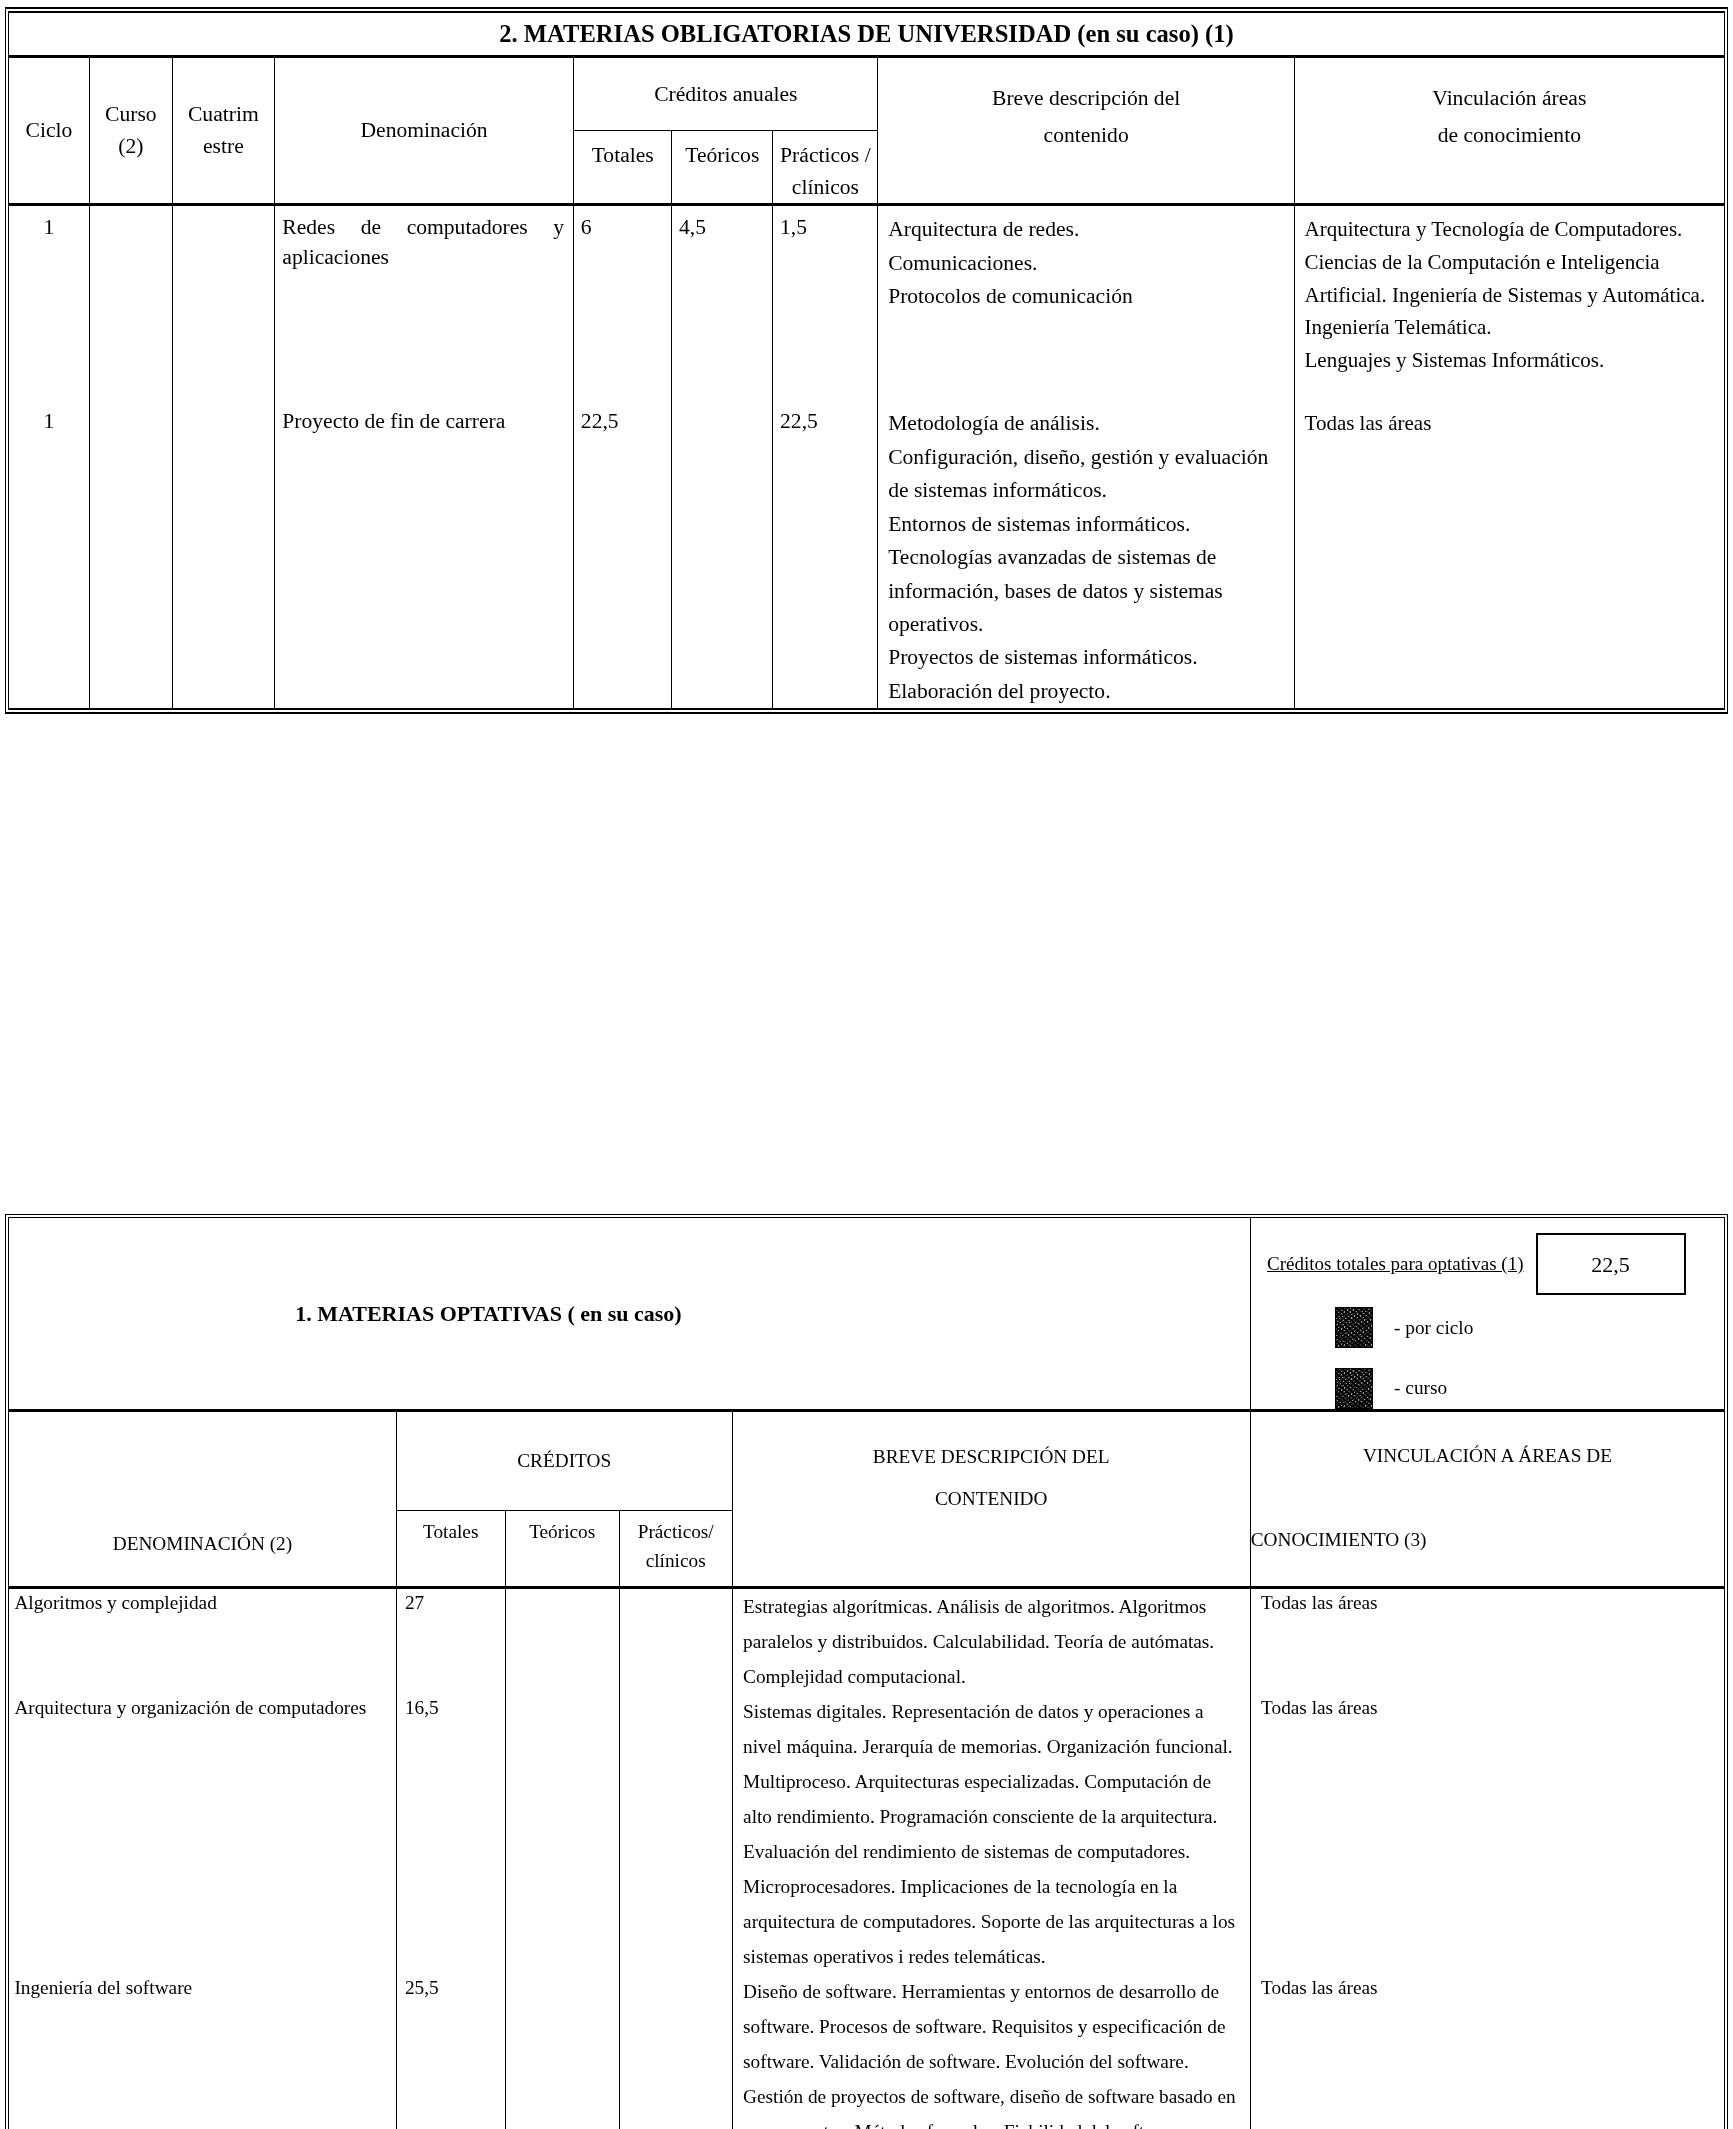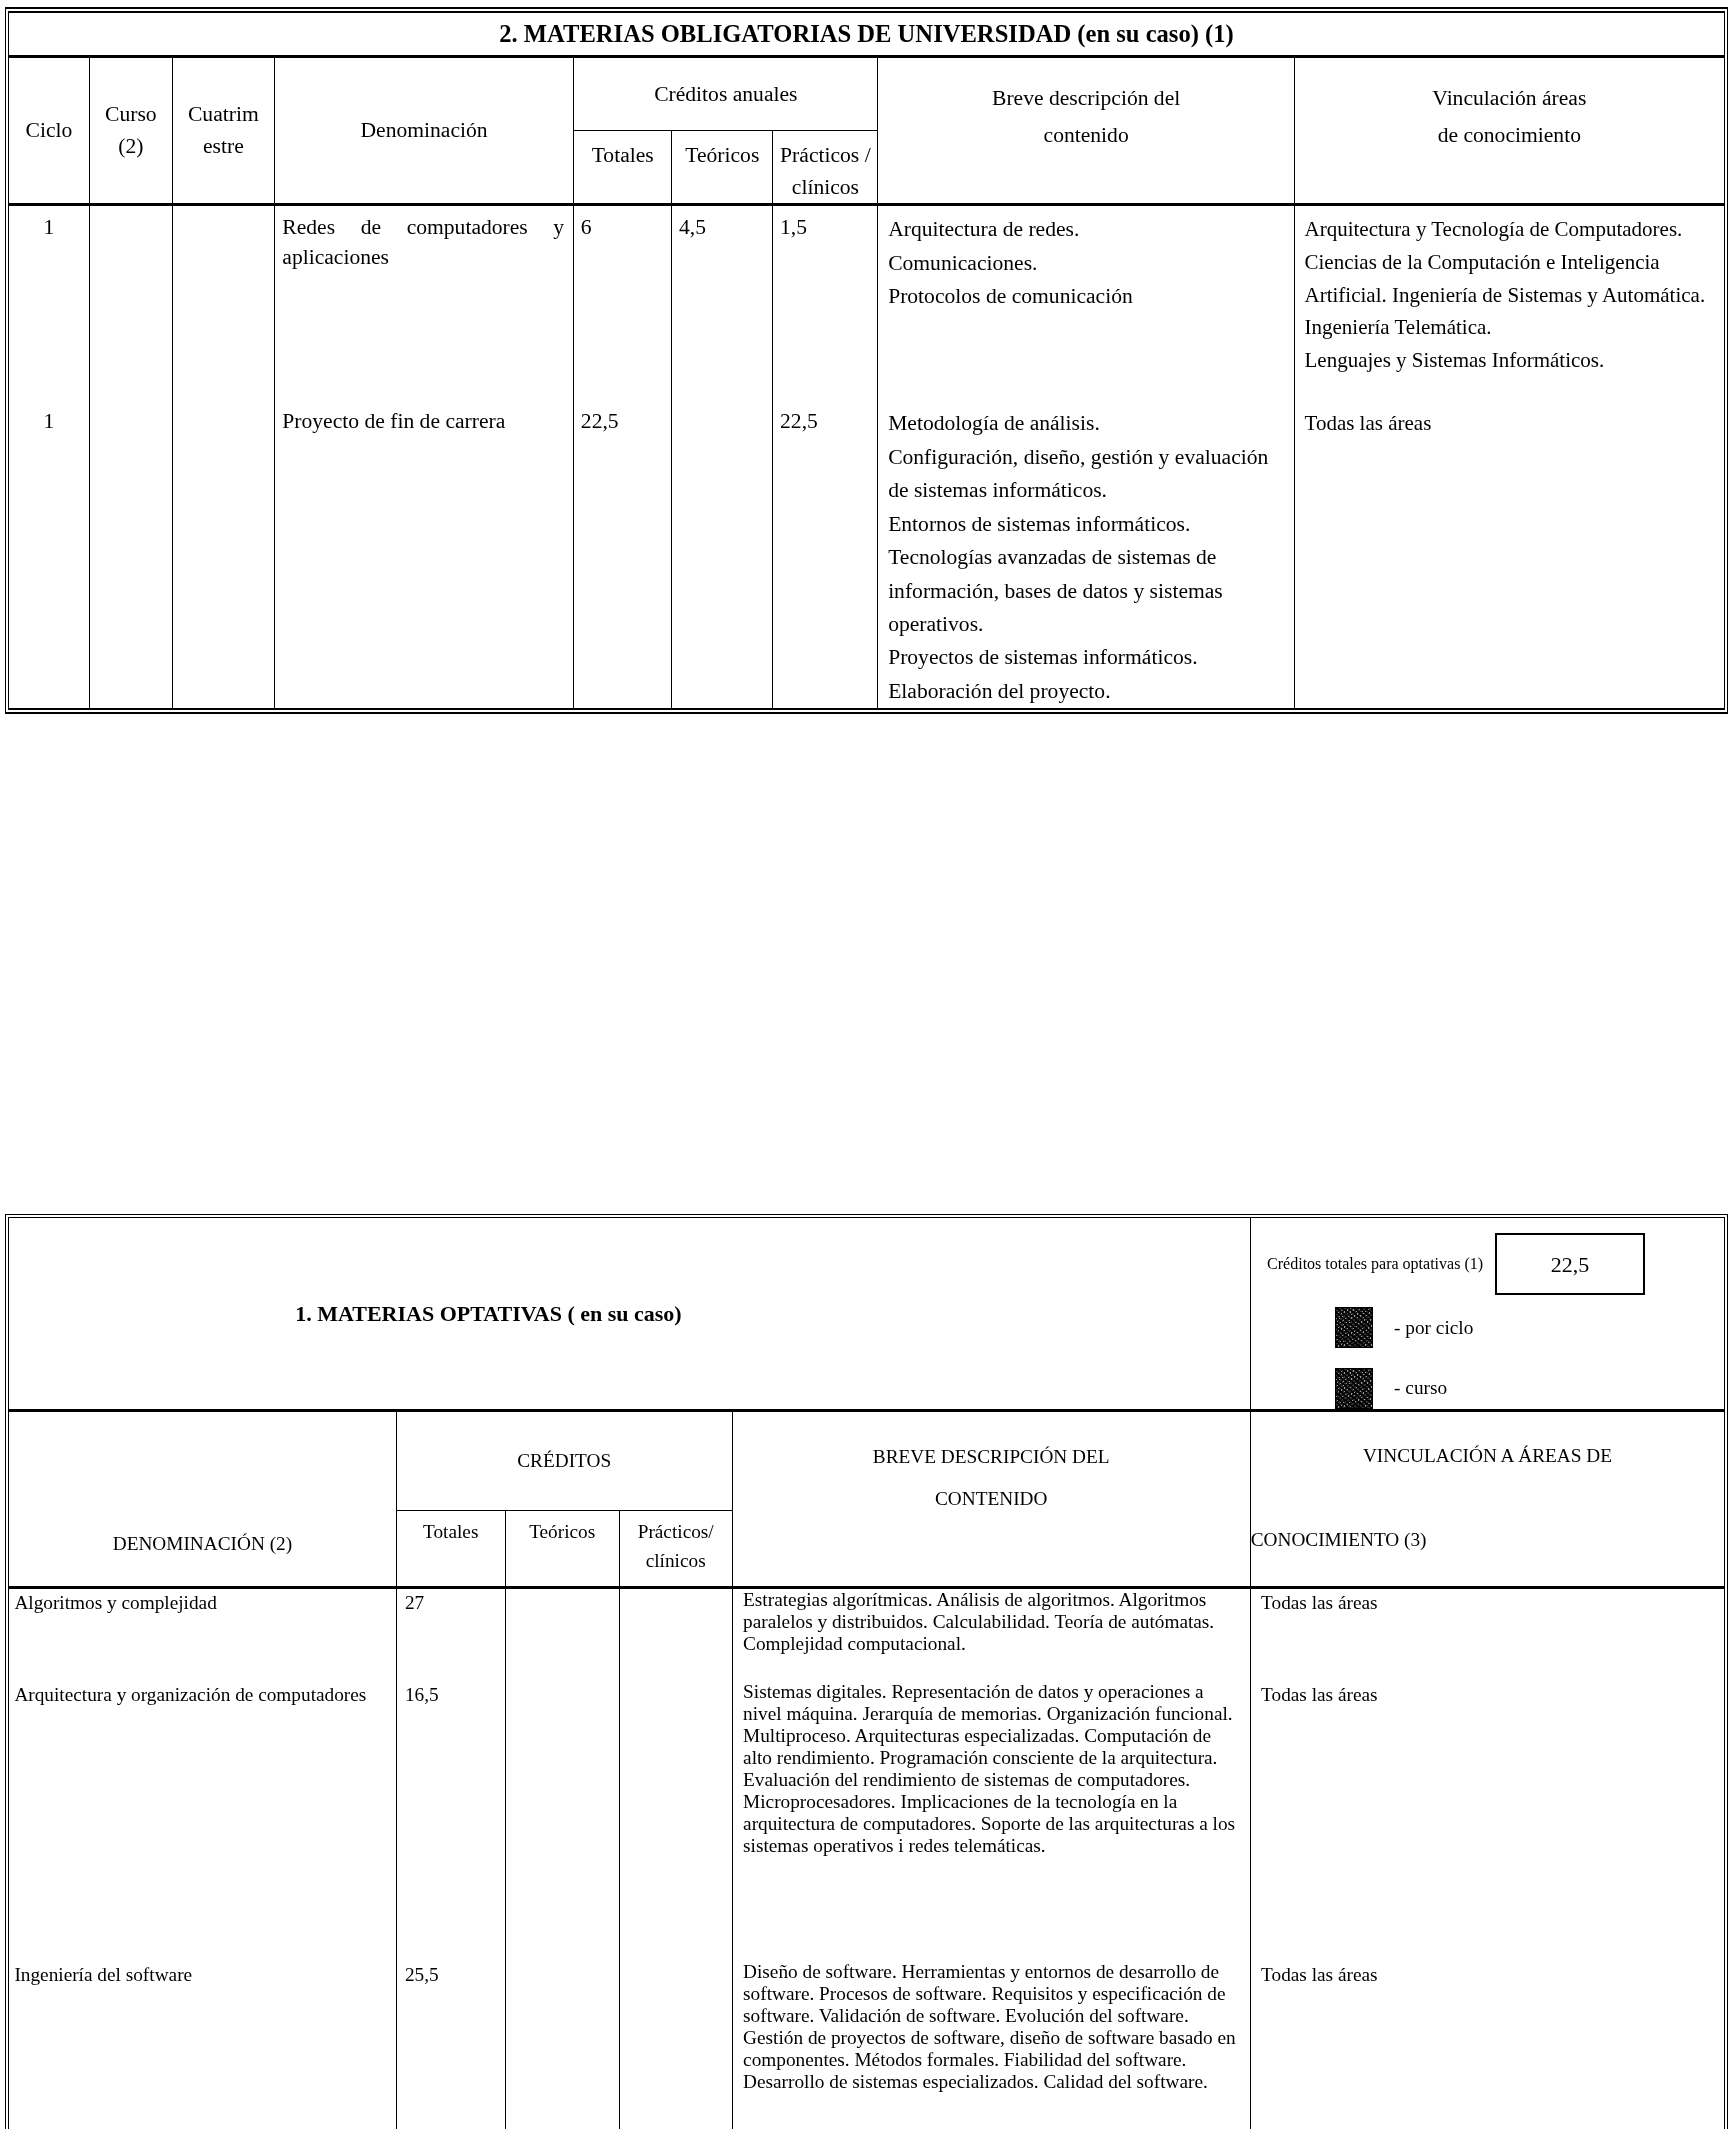--- a/index.html
+++ b/index.html
@@ -41,21 +41,21 @@
   .t1 td.cdesc{padding-left:9.7px;padding-right:10.4px;line-height:1.55;}
   .t1 td.cvinc{padding-left:9.7px;padding-right:7.4px;line-height:1.55;font-size:21px;}
 
   
   .t2{font-size:19.3px;line-height:1.42;}
   .t2-banner{height:173px;}
   .t2-title-cell{vertical-align:middle;padding-left:286px;}
   .t2-title{font-weight:bold;font-size:22px;}
   .t2-credits-cell{padding:15px 6px 0 16.4px;}
   .credits-line{display:flex;align-items:center;gap:12px;}
-  .credits-label{font-size:16px;}
+  .credits-label{font-size:19px;text-decoration:underline;}
   .credits-box{
     border:2.2px solid #000;width:146px;height:58px;flex:0 0 auto;
     display:flex;align-items:center;justify-content:center;font-size:22px;
   }
   .opt-line{display:flex;align-items:center;gap:21px;margin:12px 0 0 68px;}
   .opt-line.second{margin-top:19.3px;}
   .scribble{
     width:36px;height:39px;border:1.5px solid #000;flex:0 0 auto;
     background:
       repeating-linear-gradient(40deg,#000 0 1.5px,rgba(255,255,255,0) 1.5px 3.7px),
@@ -71,21 +71,21 @@
   .t2 .vinc-h{vertical-align:top;}
   .t2 .vinc-h .l1{margin-top:30px;text-align:center;}
   .t2 .vinc-h .l2{margin-top:57px;text-align:left;}
   .t2 .hsub{vertical-align:top;padding-top:7.4px;line-height:1.5;}
   .t2-r1{height:94px;}
   .t2-r2{height:280px;}
   .t2-r3{height:223px;}
   .t2 .dr td{padding-top:0;}
   .t2 td.cdenom{padding-left:5.2px;padding-right:16.4px;}
   .t2 td.cnum{padding-left:8.2px;}
-  .t2 td.cdesc{padding-left:10.4px;padding-right:12px;line-height:22px;}
+  .t2 td.cdesc{padding-left:10.4px;padding-right:12px;line-height:35px;}
   .t2 td.cvinc{padding-left:10.4px;padding-right:7.4px;}
 </style>
 </head>
 <body>
 
 <div class="page">
 
   <div class="frame frame1">
     <table class="t1">
       <colgroup>

